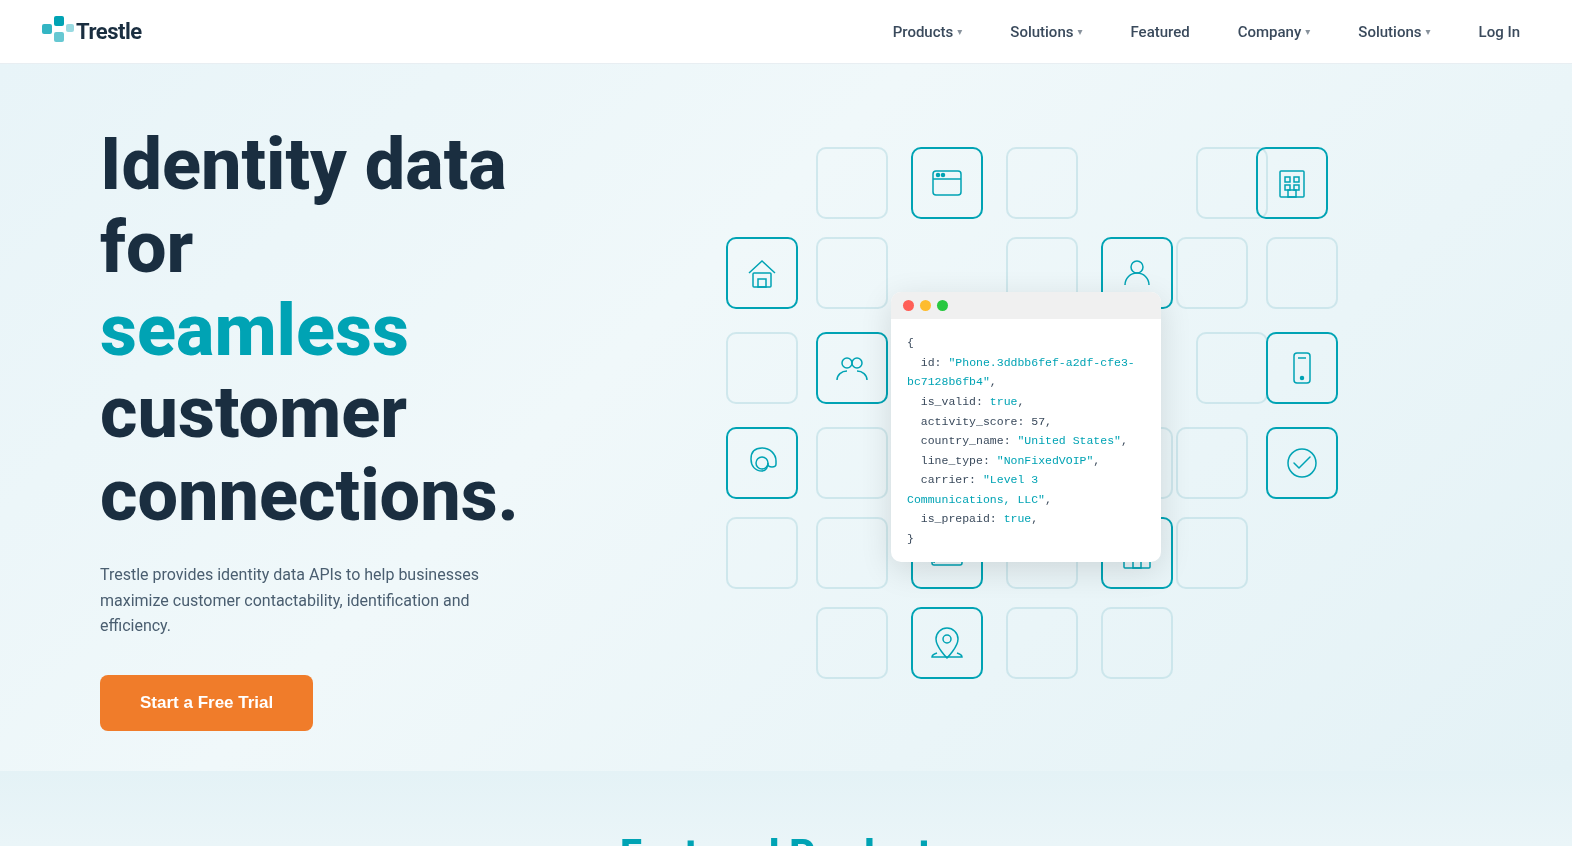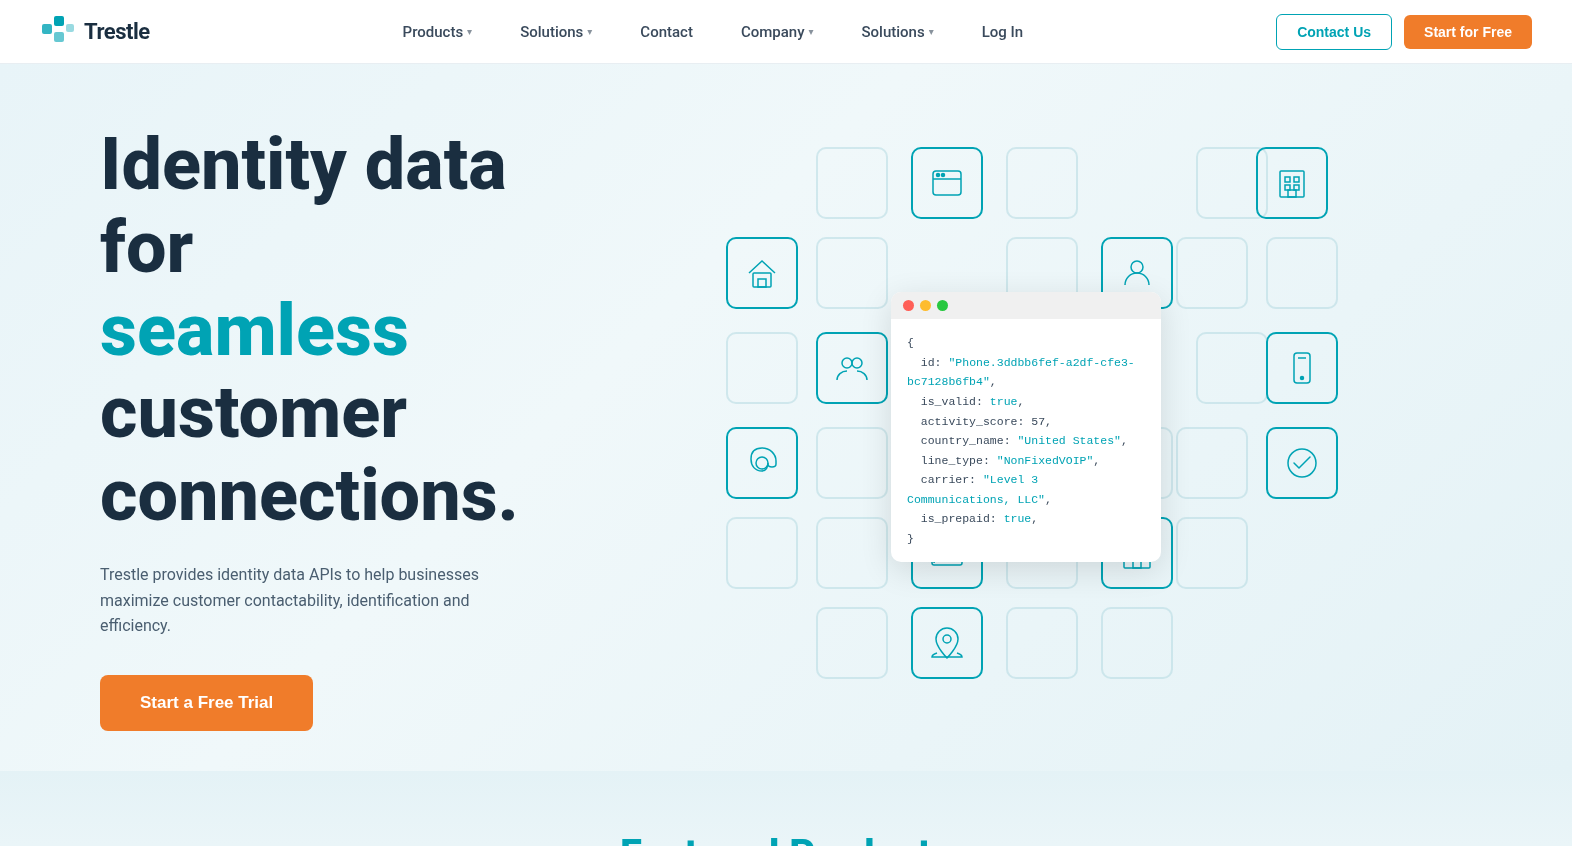--- a/index.html
+++ b/index.html
@@ -13,21 +13,21 @@
       padding: 0 40px;
       height: 64px;
       background: #fff;
       border-bottom: 1px solid #e8eef2;
       position: relative;
       z-index: 10;
     }
     .logo {
       display: flex;
       align-items: center;
-      gap: 8px;
+      gap: 0;
       text-decoration: none;
     }
     .logo-icon {
       width: 36px;
       height: 36px;
     }
     .logo-text {
       font-size: 22px;
       font-weight: 700;
       color: #1a2e40;
@@ -234,21 +234,21 @@
       </a>
     </li>
     <li>
       <a href="#">
         <span>Solutions</span>
         <span class="chevron">▾</span>
       </a>
     </li>
     <li>
       <a href="#">
-        <span>Contact</span>
+        <span>Featured</span>
       </a>
     </li>
     <li>
       <a href="#">
         <span>Company</span>
         <span class="chevron">▾</span>
       </a>
     </li>
     <li>
       <a href="#">
@@ -256,24 +256,20 @@
         <span class="chevron">▾</span>
       </a>
     </li>
     <li>
       <a href="#">
         <span>Log In</span>
       </a>
     </li>
   </ul>
 
-  <div class="nav-actions">
-    <button class="btn-contact">Contact Us</button>
-    <button class="btn-start-free">Start for Free</button>
-  </div>
 </nav>
 
 <section class="hero">
   <div class="hero-content">
     <h1 class="hero-title">
       <span>Identity data for</span><br>
       <span class="accent">seamless</span><br>
       <span>customer</span><br>
       <span>connections.</span>
     </h1>

